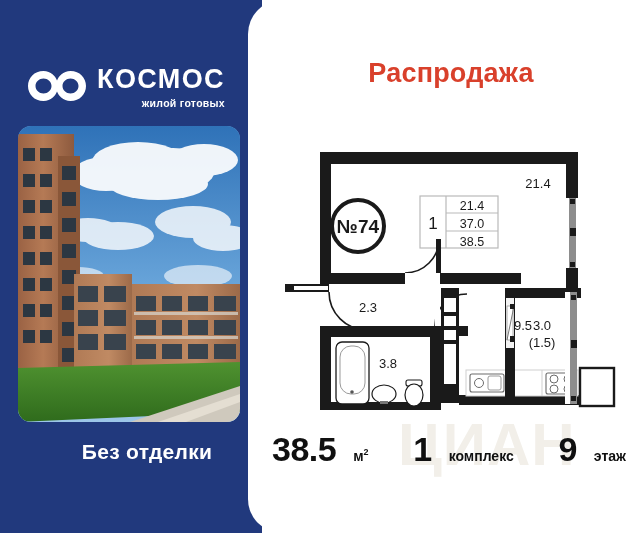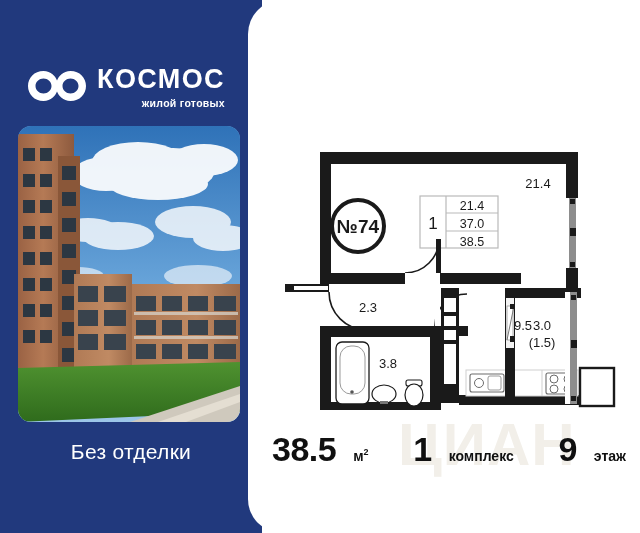--- a/index.html
+++ b/index.html
@@ -38,22 +38,22 @@
   }
 
   
   .photo{
     position:absolute;left:18px;top:126px;width:222px;height:296px;
     border-radius:13px;overflow:hidden;background:#6ea8dc;
   }
   .photo svg{display:block;width:222px;height:296px;}
 
   .caption{
-    position:absolute;left:0;top:440px;width:262px;
-    text-align:center;color:#ffffff;font-size:21px;font-weight:normal;
+    position:absolute;left:16px;top:440px;width:262px;
+    text-align:center;color:#ffffff;font-size:21px;font-weight:bold;
     letter-spacing:0.3px;
   }
 
   
   .headline{
     position:absolute;left:268px;top:58px;width:366px;
     text-align:center;color:#d9402b;font-weight:bold;
     font-size:27px;line-height:1.16;letter-spacing:0.2px;
   }
   .headline .l2{display:block;}
@@ -210,20 +210,21 @@
       <path d="M0 242 L222 236 L222 286 L0 296 Z" fill="url(#grass)"></path>
 
       <path d="M112 296 L222 260 L222 296 Z" fill="#cfc9bd"></path>
       <path d="M140 296 L222 268 L222 276 L168 296 Z" fill="#e4ded2"></path>
     </svg>
   </div>
 
   <div class="caption">Без отделки</div>
 
   <div class="headline">
+    <span>Распродажа</span>
   </div>
 
   <div class="plan-wrap">
     <svg viewBox="0 0 350 270" width="350" height="270" xmlns="http://www.w3.org/2000/svg">
       <g font-family="Liberation Sans, sans-serif">
 
         <rect x="40" y="12" width="258" height="12" fill="#1a1a1a"></rect>
 
         <rect x="40" y="12" width="11" height="132" fill="#1a1a1a"></rect>
 

